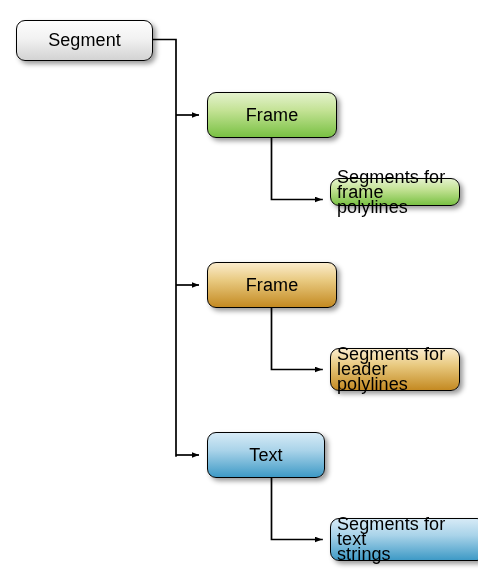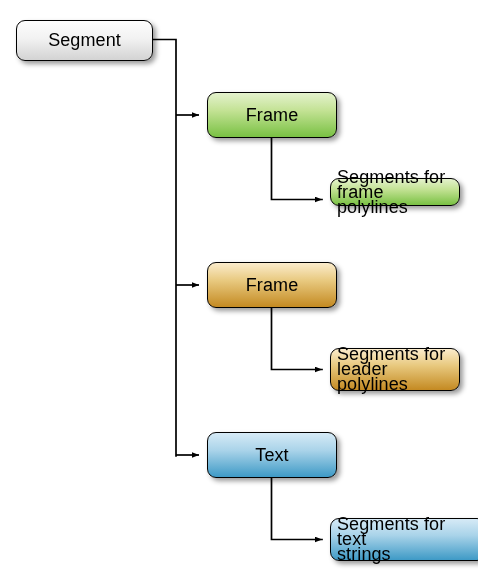--- a/index.html
+++ b/index.html
@@ -71,21 +71,21 @@
   }
   #node-leader {
     left: 207px; top: 262px; width: 130px; height: 46px;
     background: linear-gradient(to bottom, #fbeccc 0%, #e8c97f 40%, #c48a22 100%);
   }
   #node-leader-segments {
     left: 330px; top: 348px; width: 130px; height: 43px;
     background: linear-gradient(to bottom, #fbeccc 0%, #e8c97f 40%, #c48a22 100%);
   }
   #node-text {
-    left: 207px; top: 432px; width: 130px; height: 46px;
+    left: 207px; top: 432px; width: 118px; height: 46px;
     background: linear-gradient(to bottom, #d6eaf6 0%, #a9d3e9 40%, #3e9ac6 100%);
   }
   #node-text-segments {
     left: 330px; top: 518px; width: 156px; height: 43px;
     background: linear-gradient(to bottom, #d6eaf6 0%, #a9d3e9 40%, #3e9ac6 100%);
   }
 </style>
 </head>
 <body>
 

